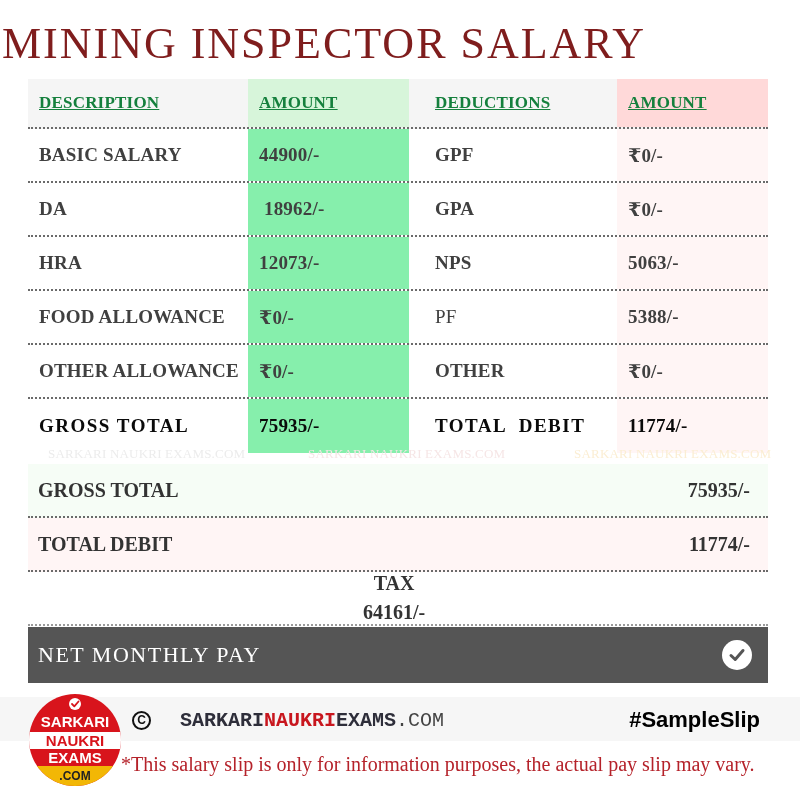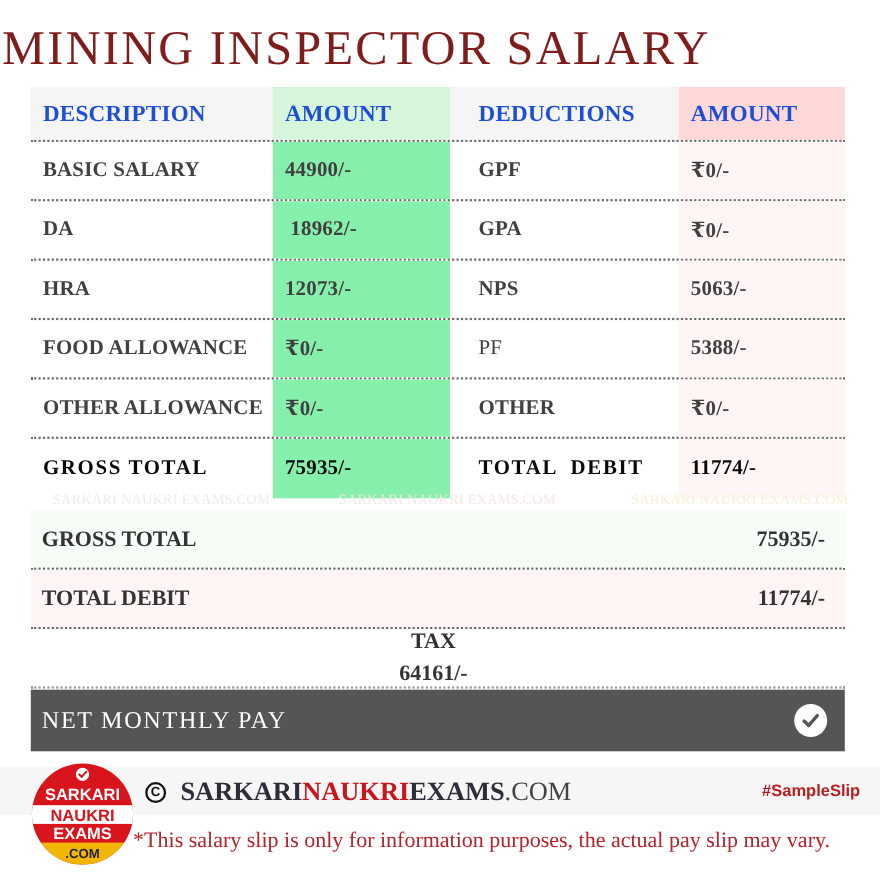--- a/index.html
+++ b/index.html
@@ -17,21 +17,21 @@
     position: relative; height: 54px; display: flex; align-items: center;
     border-bottom: 2px dotted #6a6a6a;
   }
   .row.header { height: 50px; background: #f5f5f5; }
   .row.last { border-bottom: none; }
   .cell { height: 100%; display: flex; align-items: center; font-weight: bold; font-size: 19px; color: #404040; letter-spacing: 0.2px; }
   .c1 { width: 220px; padding-left: 11px; }
   .c2 { width: 161px; padding-left: 11px; background: #86efac; }
   .c3 { width: 208px; padding-left: 26px; }
   .c4 { width: 151px; padding-left: 11px; background: #fff5f5; }
-  .row.header .cell { color: #1d4ed8; font-size: 21px; }
+  .row.header .cell { color: #15803d; font-size: 17px; text-decoration: underline; }
   .row.header .c2 { background: #d7f5da; }
   .row.header .c3 { background: #f5f5f5; }
   .row.header .c4 { background: #ffd9d9; }
   .row.header .c1 { background: #f5f5f5; }
   .cell.normal { font-weight: normal; }
   .row.total .cell { color: #0a0a0a; }
   .row.total .c1, .row.total .c3 { letter-spacing: 1.5px; }
 
   .watermark-row {
     position: absolute; left: 46px; top: 443px; width: 740px; height: 24px;
@@ -66,27 +66,27 @@
   .credit {
     position: absolute; left: 132px; top: 704px; height: 32px; display: flex; align-items: center;
     font-size: 22px; color: #333;
   }
   .copy-icon {
     width: 19px; height: 19px; border: 2.5px solid #111; border-radius: 50%;
     display: inline-flex; align-items: center; justify-content: center;
     font-family: "Liberation Sans", sans-serif; font-size: 12px; font-weight: bold; color: #111; margin-right: 5px;
   }
   .credit-prefix { font-family: "Liberation Serif", serif; color: #444; letter-spacing: 0.5px; }
-  .site { font-family: Liberation Serif, serif; font-size: 24px; margin-left: 8px; }
+  .site { font-family: Liberation Mono, monospace; font-size: 20px; margin-left: 24px; }
   .site .dark { color: #2e2e3a; font-weight: bold; }
   .site .red { color: #c8161e; font-weight: bold; }
   .site .light { color: #444; font-weight: normal; }
   .hashtag {
-    position: absolute; right: 18px; top: 704px; height: 32px; line-height: 32px;
-    font-family: "Liberation Sans", sans-serif; font-weight: bold; font-size: 15px; color: #b91c1c;
+    position: absolute; right: 40px; top: 704px; height: 32px; line-height: 32px;
+    font-family: "Liberation Sans", sans-serif; font-weight: bold; font-size: 22px; color: #000000;
   }
   .disclaimer {
     position: absolute; left: 121px; top: 753px; font-size: 20px; color: #b5222a; white-space: nowrap;
   }
 
   .logo { position: absolute; left: 27px; top: 692px; width: 96px; height: 96px; }
 </style>
 </head>
 <body>
 

